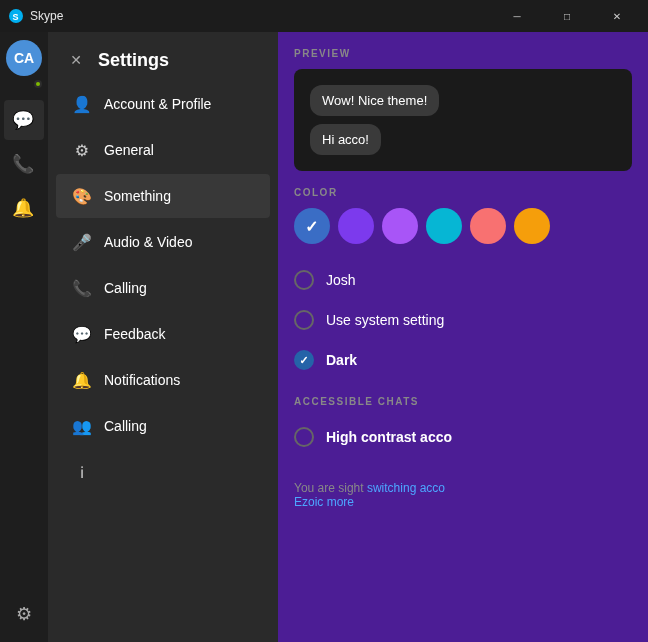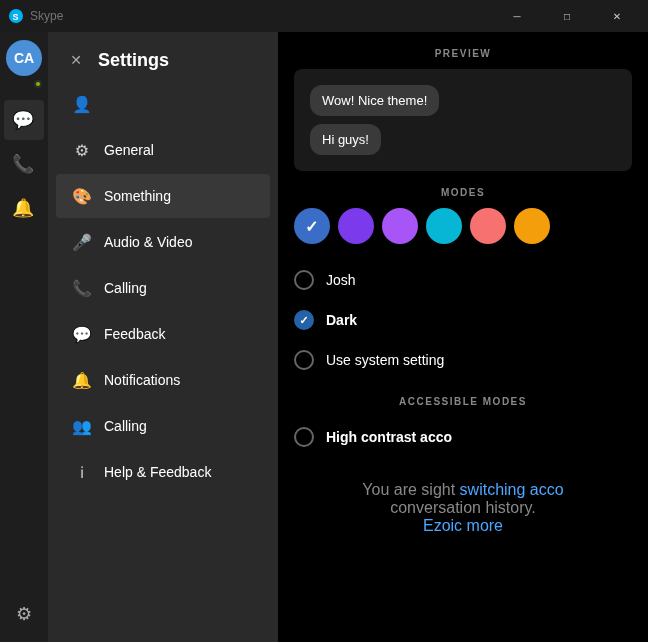--- a/index.html
+++ b/index.html
@@ -23,21 +23,21 @@
       padding: 0 8px;
       position: relative;
     }
     .title-bar-logo {
       width: 16px;
       height: 16px;
       margin-right: 6px;
     }
     .title-bar-title {
       font-size: 12px;
-      color: #737373;
+      color: #e5e5e5;
       flex: 1;
     }
     .title-bar-controls {
       display: flex;
       gap: 4px;
     }
     .title-btn {
       width: 46px;
       height: 32px;
       display: flex;
@@ -295,24 +295,23 @@
       flex-shrink: 0;
     }
     .settings-nav-label {
       font-size: 14px;
       color: #ffffff;
     }
 
     
     .settings-right {
       flex: 1;
-      background: #000000;
+      background: #4c1d95;
       overflow-y: auto;
       padding: 16px;
-      text-align: center;
     }
 
     .preview-section {
       margin-bottom: 16px;
     }
     .section-title {
       font-size: 10px;
       font-weight: 700;
       letter-spacing: 1.5px;
       color: #888888;
@@ -399,21 +398,21 @@
     .mode-label {
       font-size: 14px;
       color: #ffffff;
     }
     .mode-label.bold { font-weight: 700; }
 
     .accessible-modes-section { margin-bottom: 16px; }
 
     
     .settings-footer {
-      font-size: 16px;
+      font-size: 12px;
       color: #888888;
       padding-top: 8px;
     }
     .learn-more-link {
       color: #4da6ff;
       cursor: pointer;
       text-decoration: none;
     }
 
     
@@ -542,20 +541,21 @@
     <div class="settings-overlay">
 
       <div class="settings-left">
         <div class="settings-header">
           <div class="close-btn">✕</div>
           <span class="settings-title">Settings</span>
         </div>
 
         <div class="settings-nav-item">
           <span class="settings-nav-icon">👤</span>
+          <span class="settings-nav-label">Account &amp; Profile</span>
         </div>
 
         <div class="settings-nav-item">
           <span class="settings-nav-icon">⚙</span>
           <span class="settings-nav-label">General</span>
         </div>
 
         <div class="settings-nav-item active">
           <span class="settings-nav-icon">🎨</span>
           <span class="settings-nav-label">Something</span>
@@ -581,83 +581,79 @@
           <span class="settings-nav-label">Notifications</span>
         </div>
 
         <div class="settings-nav-item">
           <span class="settings-nav-icon">👥</span>
           <span class="settings-nav-label">Calling</span>
         </div>
 
         <div class="settings-nav-item">
           <span class="settings-nav-icon">ℹ</span>
-          <span class="settings-nav-label">Help &amp; Feedback</span>
         </div>
       </div>
 
       <div class="settings-right">
 
         <div class="preview-section">
           <div class="section-title">PREVIEW</div>
           <div class="preview-box">
             <div class="msg-bubble msg-received">Wow! Nice theme!</div>
-            <div class="msg-bubble msg-received">Hi guys!</div>
+            <div class="msg-bubble msg-received">Hi acco!</div>
           </div>
         </div>
 
         <div class="color-section">
-          <div class="section-title">MODES</div>
+          <div class="section-title">COLOR</div>
           <div class="color-swatches">
             <div class="color-swatch selected" style="background:#3a6dc5;"></div>
             <div class="color-swatch" style="background:#7c3aed;"></div>
             <div class="color-swatch" style="background:#a855f7;"></div>
             <div class="color-swatch" style="background:#06b6d4;"></div>
             <div class="color-swatch" style="background:#f87171;"></div>
             <div class="color-swatch" style="background:#f59e0b;"></div>
           </div>
         </div>
 
         <div class="modes-section">
 
           <div class="mode-item">
             <div class="radio-circle"></div>
             <span class="mode-label">Josh</span>
           </div>
 
           <div class="mode-item">
+            <div class="radio-circle"></div>
+            <span class="mode-label">Use system setting</span>
+          </div>
+
+          <div class="mode-item">
             <div class="radio-circle checked"></div>
             <span class="mode-label bold">Dark</span>
           </div>
-
-          <div class="mode-item">
-            <div class="radio-circle"></div>
-            <span class="mode-label">Use system setting</span>
-          </div>
         </div>
 
         <div class="accessible-modes-section">
-          <div class="section-title">ACCESSIBLE MODES</div>
+          <div class="section-title">ACCESSIBLE CHATS</div>
 
           <div class="mode-item">
             <div class="radio-circle"></div>
             <span class="mode-label bold">High contrast acco</span>
           </div>
         </div>
 
         <div class="settings-footer">
           <div>
             <span>You are sight</span>
             <span> </span>
             <span style="color:#4da6ff;">switching acco</span>
           </div>
           <div>
-            <span>conversation history.</span>
-          </div>
-          <div>
             <a class="learn-more-link" href="#">Ezoic more</a>
           </div>
         </div>
 
       </div>
     </div>
   </div>
 </div>
 
 </body></html>

